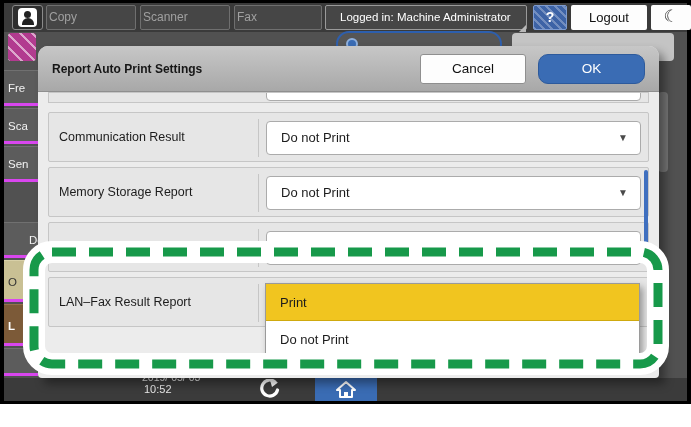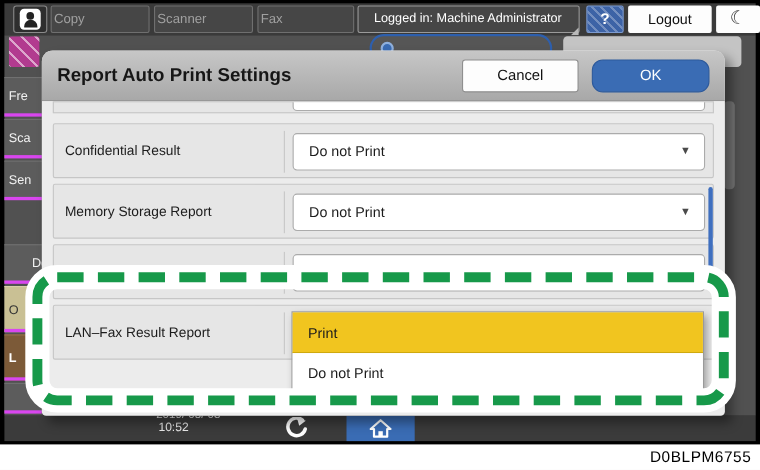--- a/index.html
+++ b/index.html
@@ -28,21 +28,21 @@
   .bg-pill { position:absolute; left:336px; top:31px; width:166px; height:26px; border:2px solid #2d5fae; border-radius:14px; background:#565656; }
   .bg-pill .dot { position:absolute; left:8px; top:5px; width:12px; height:12px; border-radius:50%; background:#3a6cb4; border:2px solid #8fb0dd; }
   .bg-graybtn { position:absolute; left:512px; top:33px; width:162px; height:28px; background:#c4c4c4; border-radius:4px; }
   .bg-scroll { position:absolute; left:658px; top:92px; width:10px; height:80px; background:#777; border-radius:4px; }
   .side-item { position:absolute; left:4px; width:34px; background:#5c5c5c; border-top:1px solid #707070; border-bottom:3px solid #d946ef;
     color:#f2f2f2; font-size:11.5px; line-height:34px; padding-left:4px; overflow:hidden; white-space:nowrap; }
 
   
   .dialog { position:absolute; left:38px; top:46px; width:621px; height:332px; background:#ececec; border-radius:10px 10px 4px 4px; box-shadow:6px 6px 10px rgba(0,0,0,.38); z-index:10; }
   .dlg-header { position:absolute; left:0; top:0; width:100%; height:46px; border-radius:10px 10px 0 0; background:linear-gradient(#c7c7c7,#a8a8a8); border-bottom:1px solid #8f8f8f; }
-  .dlg-title { position:absolute; left:14px; top:0; height:46px; line-height:46px; font-size:17px; font-weight:bold; color:#161616; }
+  .dlg-title { position:absolute; left:14px; top:0; height:46px; line-height:46px; font-size:12px; font-weight:bold; color:#161616; }
   .btn-cancel { position:absolute; left:382px; top:8px; width:106px; height:30px; background:#fdfdfd; border:1px solid #8f8f8f; border-radius:3px; font-size:13.5px; color:#111; text-align:center; line-height:28px; }
   .btn-ok { position:absolute; left:500px; top:8px; width:107px; height:30px; background:#3a6cb4; border:1px solid #2d5a9c; border-radius:10px; font-size:13.5px; color:#fff; text-align:center; line-height:28px; }
 
   .row { position:absolute; left:10px; width:601px; height:50px; background:#e6e6e6; border:1px solid #c6c6c6; border-radius:2px; }
   .row .divider { position:absolute; left:209px; top:6px; width:1px; height:38px; background:#c6c6c6; }
   .row .label { position:absolute; left:10px; top:0; height:100%; display:flex; align-items:center; font-size:12.5px; color:#1c1c1c; }
   .dropdown { position:absolute; left:217px; top:8px; width:375px; height:34px; background:#fff; border:1px solid #ababab; border-radius:4px; }
   .dropdown .value { position:absolute; left:14px; top:0; height:32px; line-height:32px; font-size:13px; color:#1c1c1c; }
   .dropdown .arrow { position:absolute; right:12px; top:0; height:32px; line-height:32px; font-size:10px; color:#4a4a4a; }
   .row-partial { position:absolute; left:10px; top:46px; width:601px; height:11px; background:#e6e6e6; border:1px solid #c6c6c6; overflow:hidden; }
@@ -110,21 +110,21 @@
         <div class="dlg-title">Report Auto Print Settings</div>
         <div class="btn-cancel">Cancel</div>
         <div class="btn-ok">OK</div>
       </div>
 
       <div class="row-partial">
         <div class="dd"></div>
       </div>
 
       <div class="row" style="top:66px;">
-        <div class="label">Confidential Result</div>
+        <div class="label">Communication Result</div>
         <div class="divider"></div>
         <div class="dropdown">
           <span class="value">Do not Print</span>
           <span class="arrow">▼</span>
         </div>
       </div>
 
       <div class="row" style="top:121px;">
         <div class="label">Memory Storage Report</div>
         <div class="divider"></div>
@@ -175,14 +175,13 @@
         </svg>
       </div>
     </div>
 
     <svg class="annotation" width="652" height="146" viewBox="0 0 652 146">
       <rect x="14" y="12" width="624" height="112" rx="18" fill="none" stroke="#ffffff" stroke-width="22"></rect>
       <rect x="14" y="12" width="624" height="112" rx="18" fill="none" stroke="#17994a" stroke-width="9" stroke-dasharray="24 13"></rect>
     </svg>
   </div>
 
-  <div class="caption">D0BLPM6755</div>
 </div>
 
 </body></html>

